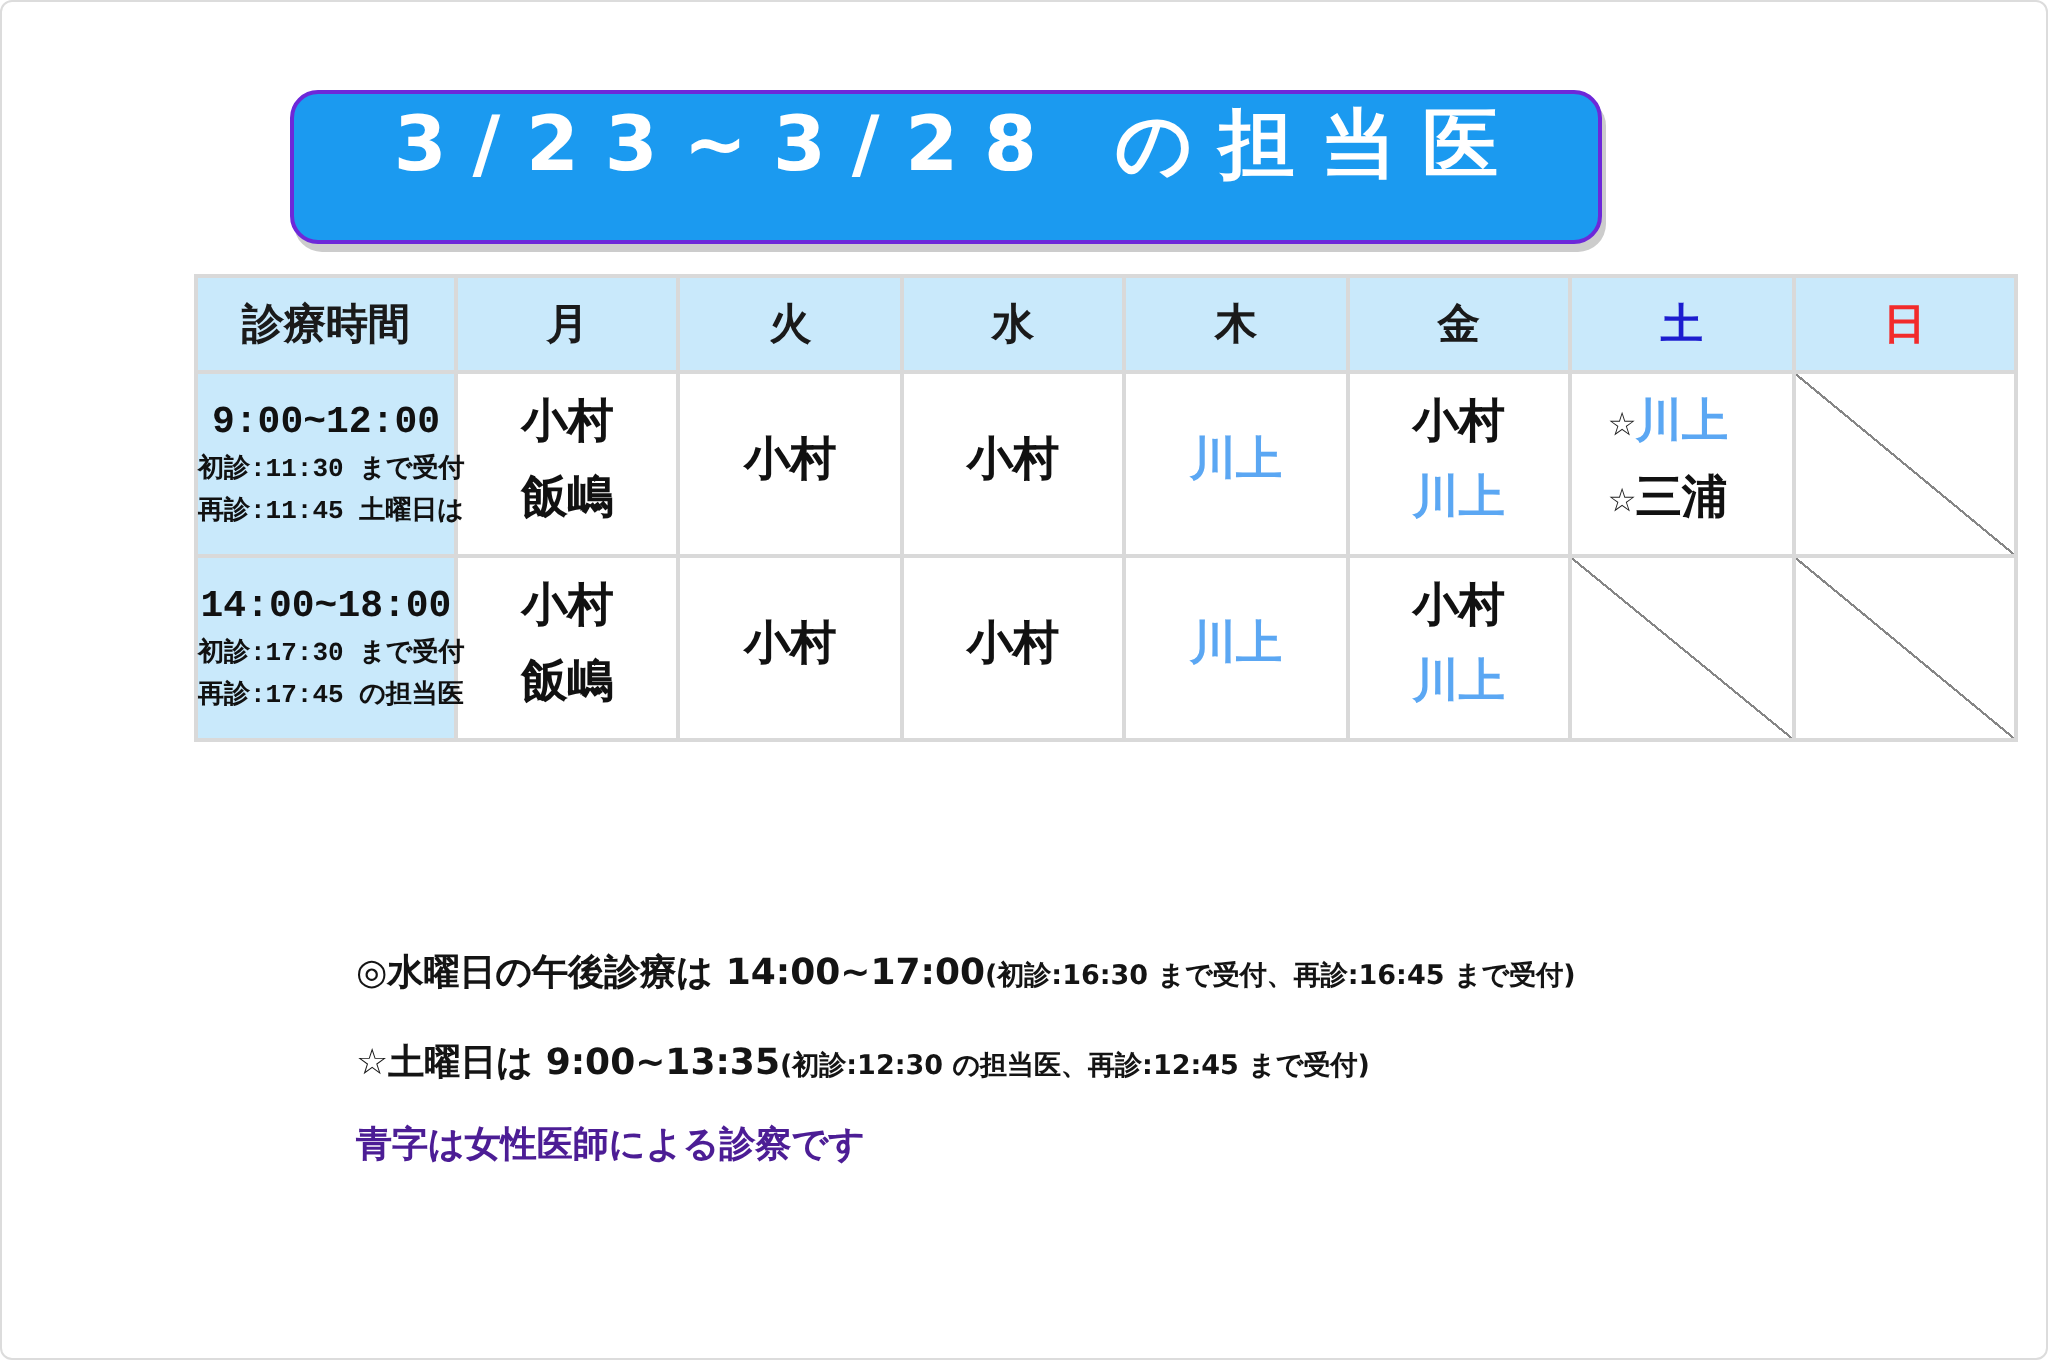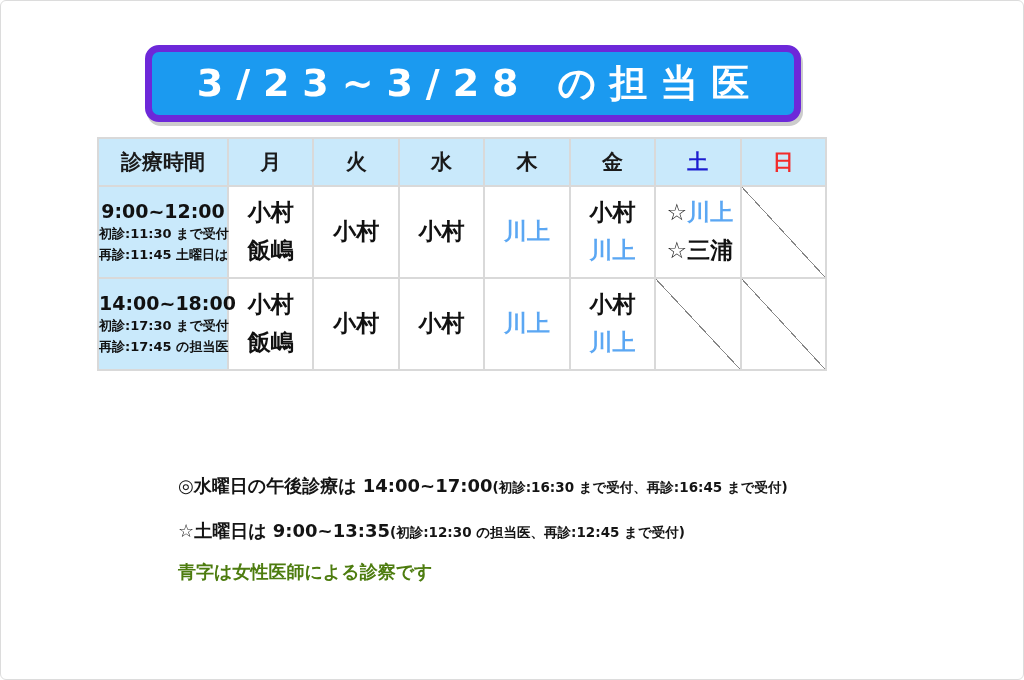--- a/index.html
+++ b/index.html
@@ -17,41 +17,42 @@
     border-radius: 6px;
     pointer-events: none;
   }
 
   
   .banner {
     position: absolute;
     left: 145px; top: 45px;
     width: 656px; height: 77px;
     background: #1b9af0;
-    border: 7px solid #6d28d9;
+    border: 2px solid #6d28d9;
     border-radius: 14px;
     box-shadow: 2px 4px 0 #cccccc;
-    display: flex; align-items: center; justify-content: center;
+    display: flex; justify-content: center;
   }
   .banner-text {
     color: #ffffff;
     font-size: 38px;
     font-weight: bold;
     letter-spacing: 0.34em;
     text-indent: 0.34em;
     white-space: nowrap;
   }
 
   
   table.schedule {
     position: absolute;
     left: 97px; top: 137px;
-    width: 730px;
+    width: 912px;
     border-collapse: collapse;
     table-layout: fixed;
+    font-family: Liberation Mono, monospace;
   }
   table.schedule th, table.schedule td {
     border: 2px solid #d9d9d9;
     padding: 0;
   }
   tr.header-row th {
     height: 48px;
     background: #c9e9fb;
     font-size: 21px;
     font-weight: bold;
@@ -80,21 +81,21 @@
     font-weight: 600;
     color: #111;
     margin-top: 3px;
     white-space: nowrap;
   }
   td.day-cell {
     background: #ffffff;
     text-align: center;
     vertical-align: middle;
   }
-  td.day-cell.align-left { text-align: center; padding-left: 4px; }
+  td.day-cell.align-left { text-align: left; padding-left: 18px; }
   td.day-cell.diag {
     background-image: linear-gradient(to right top,
       transparent 49.5%, #868686 49.5%, #868686 50.3%, transparent 50.3%);
   }
   .name-line {
     font-size: 23px;
     font-weight: 700;
     line-height: 1.65;
     color: #111;
     white-space: nowrap;
@@ -108,21 +109,21 @@
     left: 178px;
     white-space: nowrap;
     color: #141414;
     font-weight: 600;
   }
   .note-1 { top: 474px; }
   .note-2 { top: 519px; }
   .note-3 { top: 560px; }
   .note-main  { font-size: 18px; margin-top: 48px; }
   .note-paren { font-size: 13.5px; }
-  .note-blue .note-main { color: #4d7c0f; }
+  .note-blue .note-main { color: #4c1d95; }
 </style>
 </head>
 <body>
 
 <div class="page-frame"></div>
 
 <div class="banner">
   <div class="banner-text">3/23~3/28 の担当医</div>
 </div>
 

